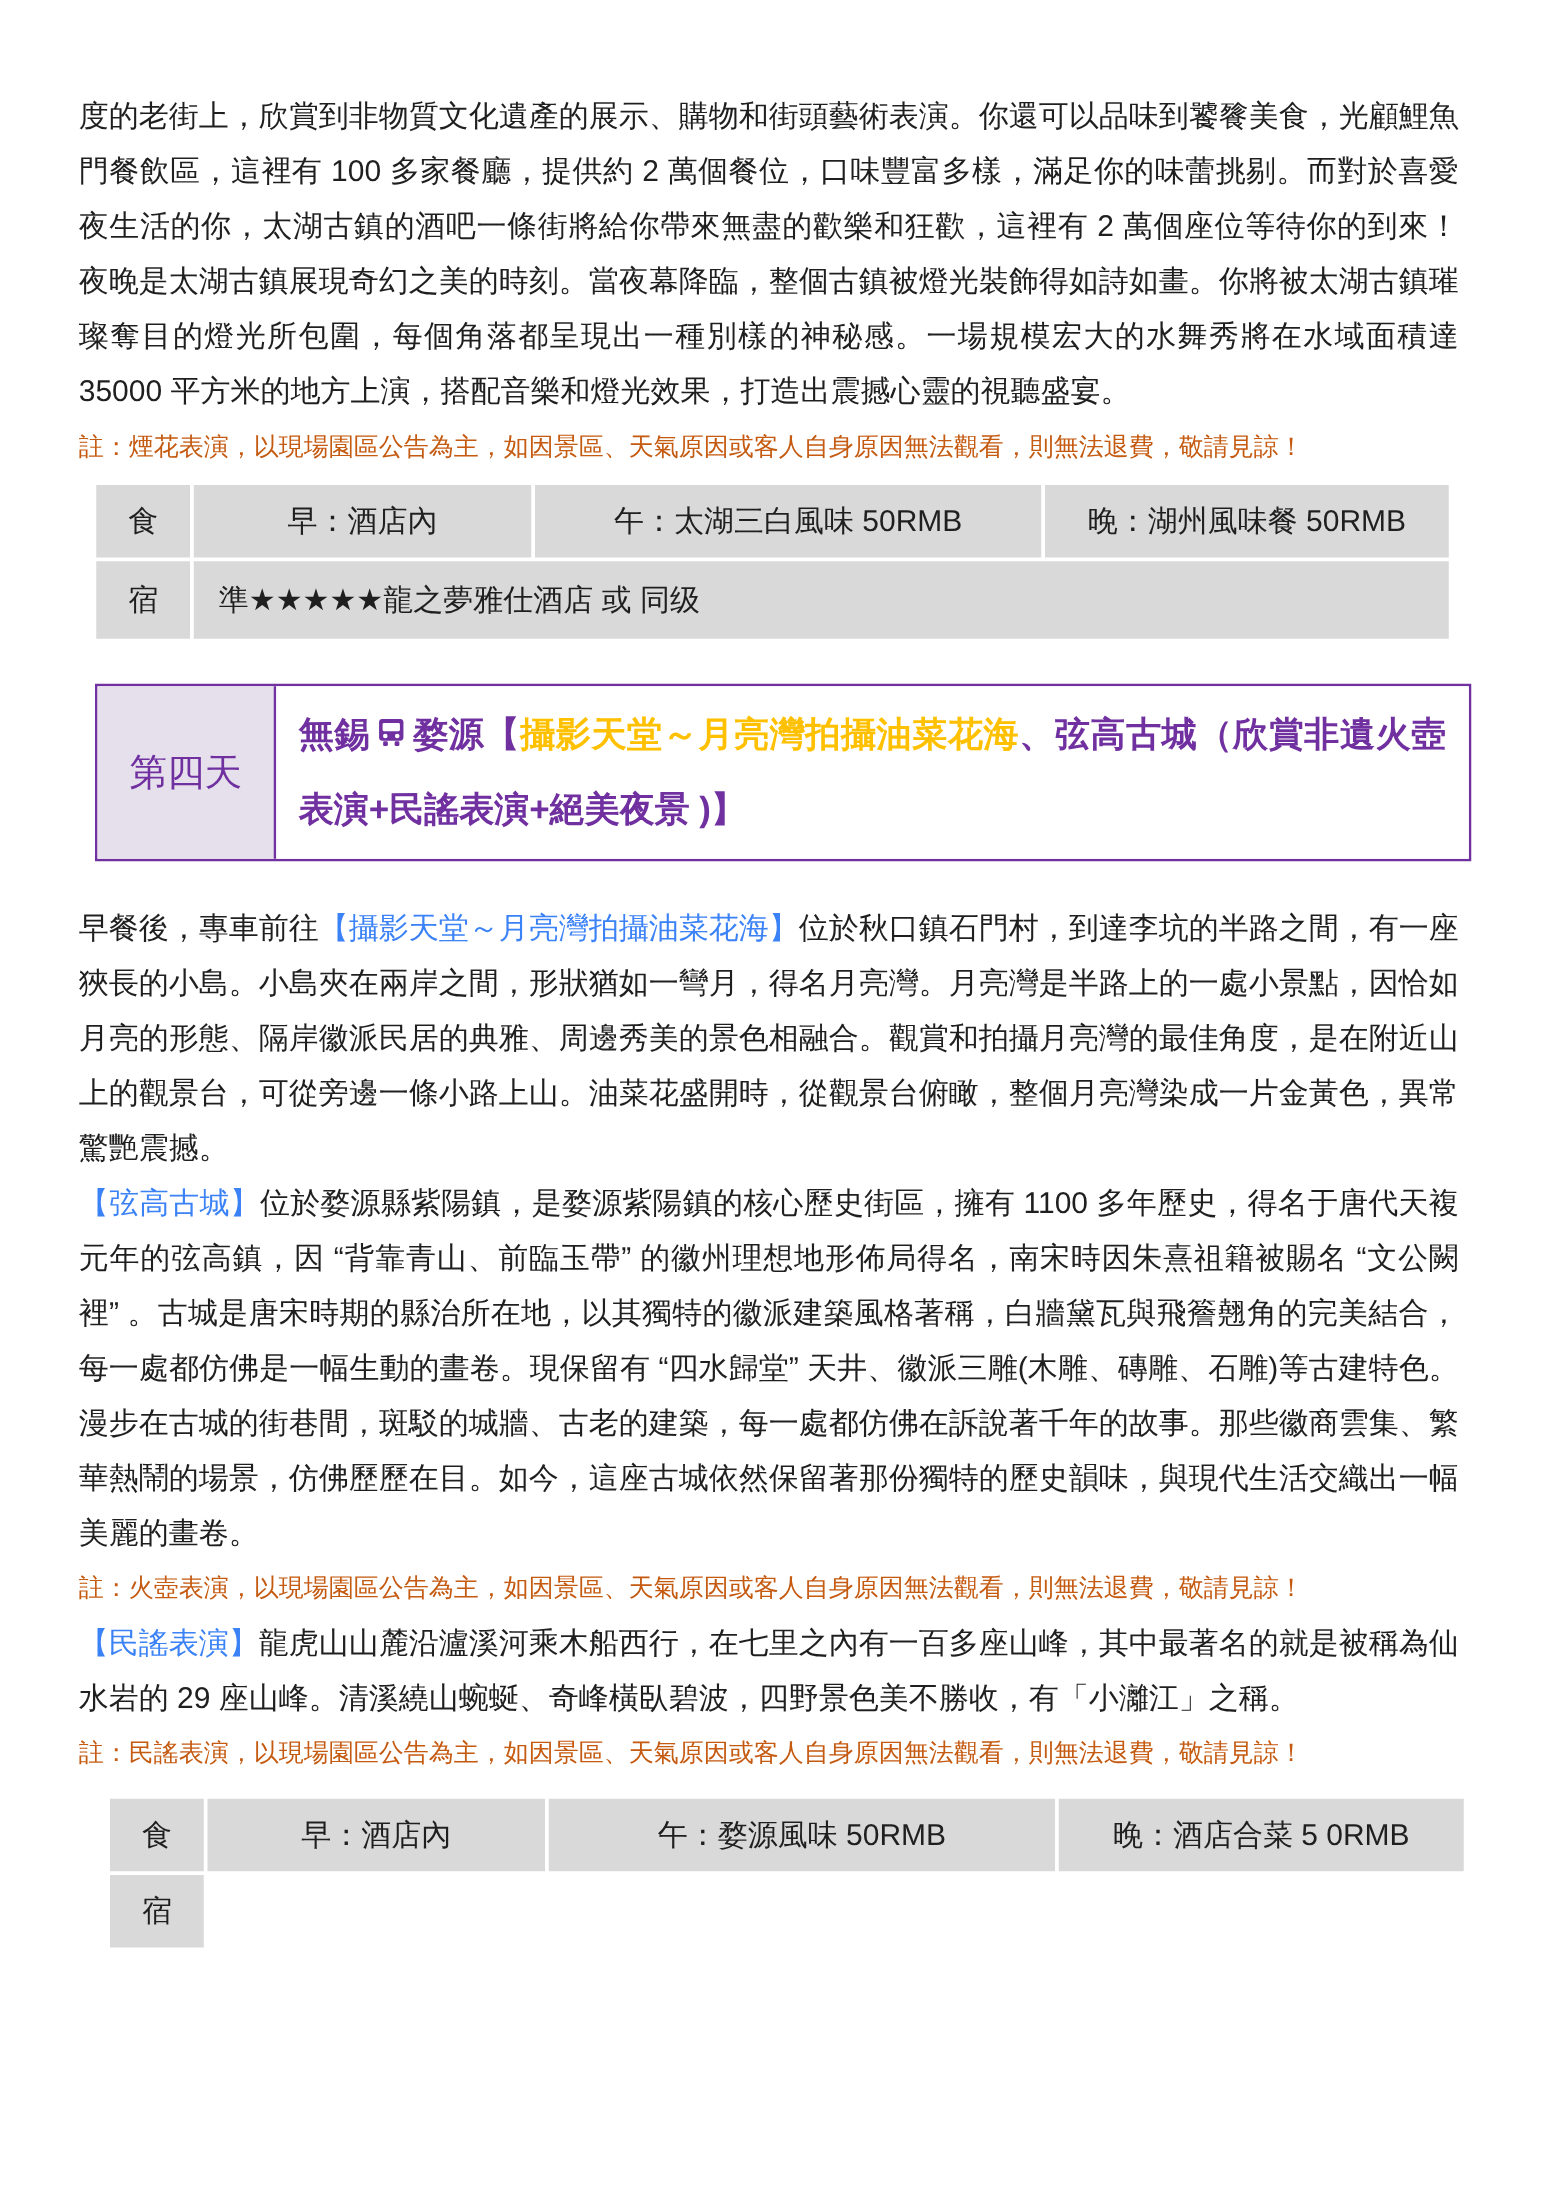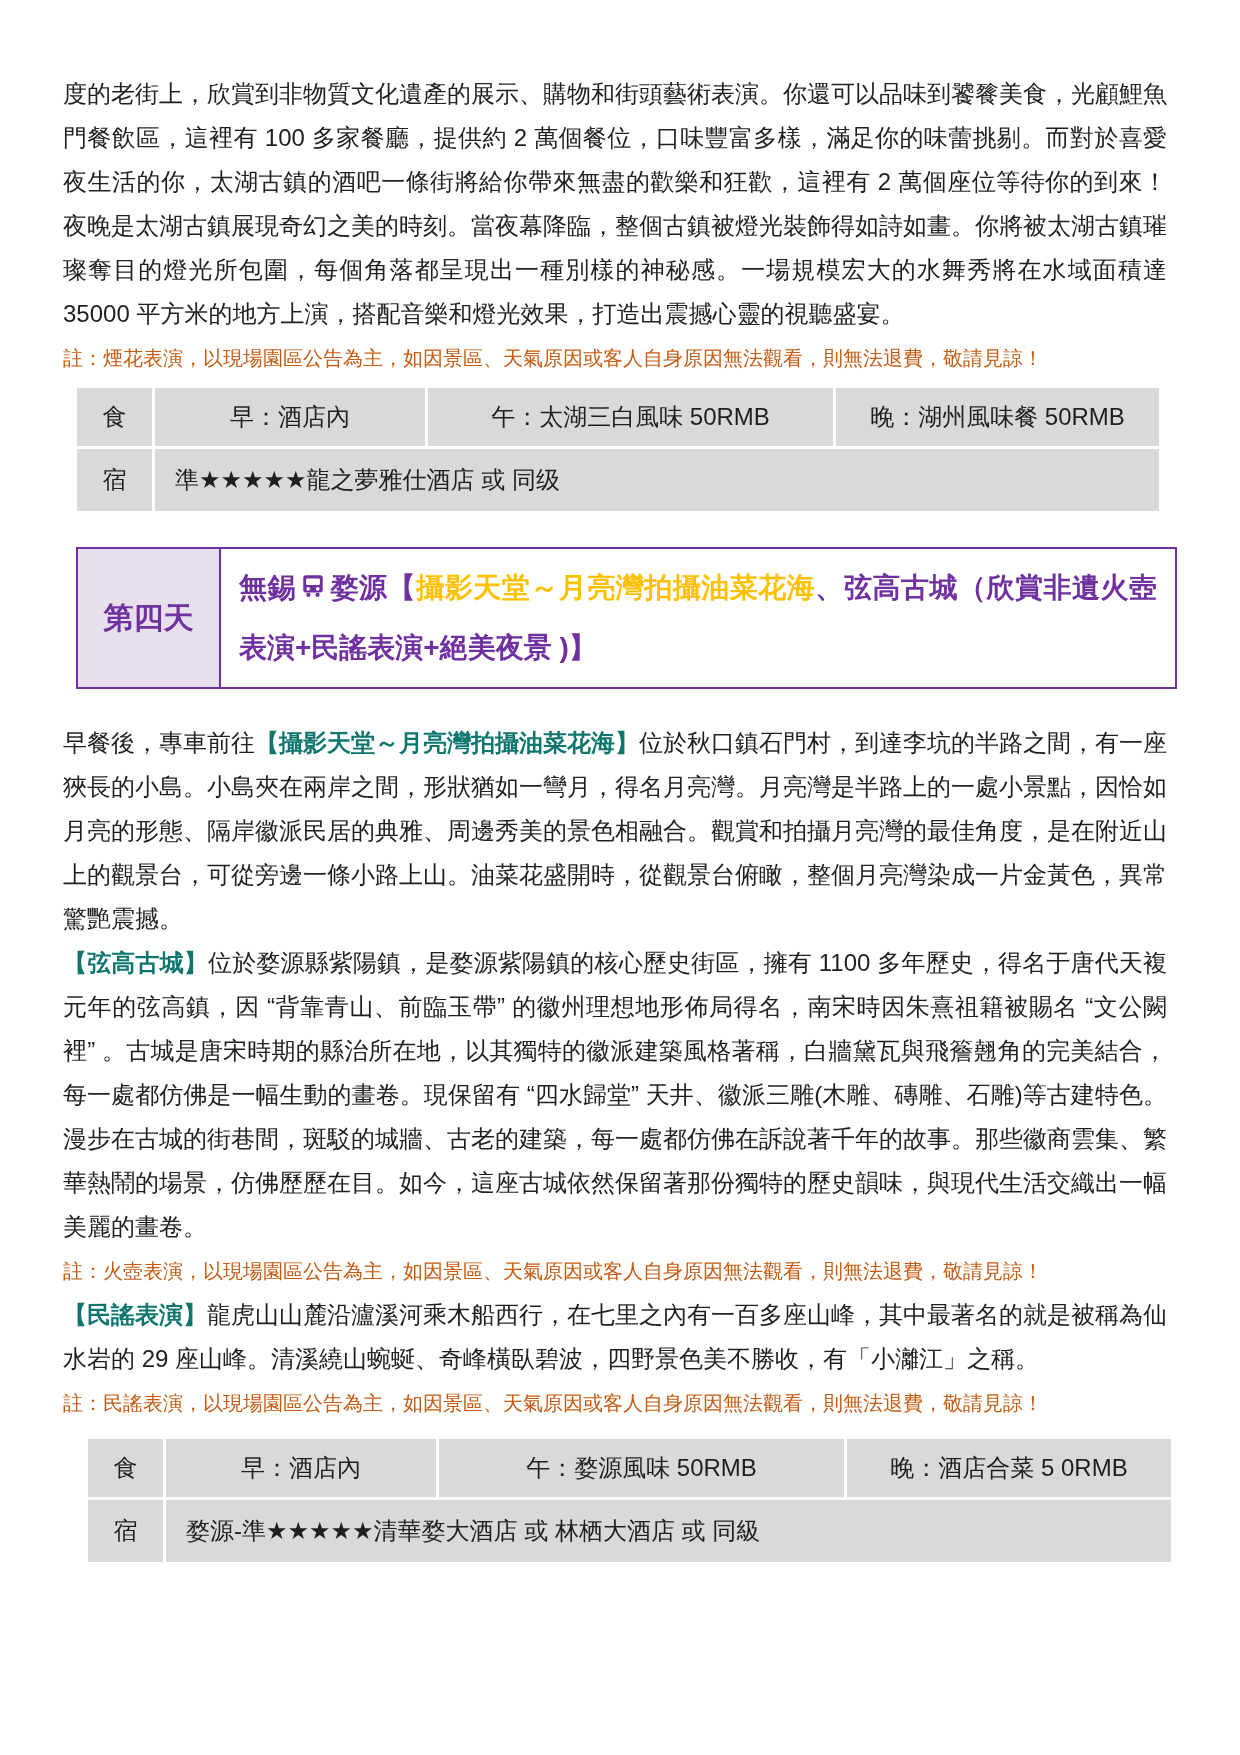--- a/index.html
+++ b/index.html
@@ -11,21 +11,21 @@
     color: #1a1a1a;
   }
   .page { padding: 72px 73px 40px 63px; }
 
   .body-text {
     font-size: 24px;
     line-height: 44px;
     text-align: justify;
     color: #1f1f1f;
   }
-  .body-text .hl { color: #0f766e; font-weight: bold; }
+  .body-text .hl { color: #3b82f6; font-weight: normal; }
 
   .note {
     font-size: 20px;
     line-height: 44px;
     color: #c55a11;
     text-align: justify;
   }
 
   
   .meal-table {
@@ -63,21 +63,21 @@
     grid-template-columns: 143px 1fr;
     min-height: 126px;
   }
   .day-box .day-label-cell {
     background: #e6e0ec;
     border-right: 2px solid #7030a0;
     display: flex;
     align-items: center;
     justify-content: center;
     font-size: 30px;
-    font-weight: bold;
+    font-weight: normal;
     color: #7030a0;
   }
   .day-box .day-title-cell {
     background: #ffffff;
     padding: 10px 18px;
     font-size: 28px;
     font-weight: bold;
     line-height: 58px;
     color: #7030a0;
     text-align: justify;
@@ -133,16 +133,15 @@
   <p class="body-text"><span class="hl">【民謠表演】</span><span>龍虎山山麓沿瀘溪河乘木船西行，在七里之內有一百多座山峰，其中最著名的就是被稱為仙水岩的 29 座山峰。清溪繞山蜿蜒、奇峰橫臥碧波，四野景色美不勝收，有「小灕江」之稱。</span></p>
 
   <p class="note">註：民謠表演，以現場園區公告為主，如因景區、天氣原因或客人自身原因無法觀看，則無法退費，敬請見諒！</p>
 
   <div class="meal-table table-day4">
     <div class="cell">食</div>
     <div class="cell">早：酒店內</div>
     <div class="cell">午：婺源風味 50RMB</div>
     <div class="cell">晚：酒店合菜 5 0RMB</div>
     <div class="cell">宿</div>
-    <div class="cell stay-val" style="grid-column: 2 / 5;">婺源-準★★★★★清華婺大酒店 或 林栖大酒店 或 同級</div>
   </div>
 
 </div>
 
 </body></html>

